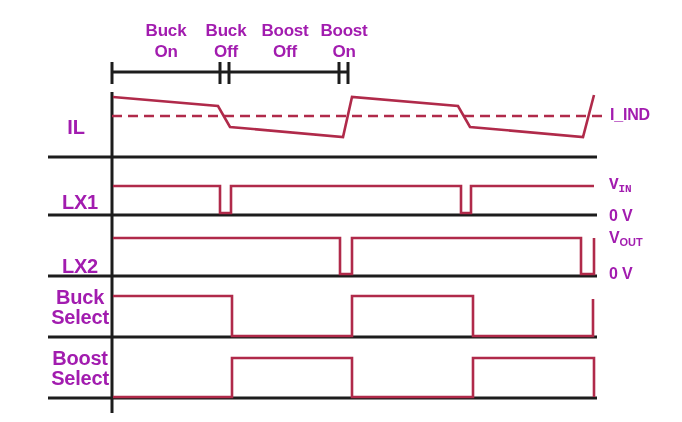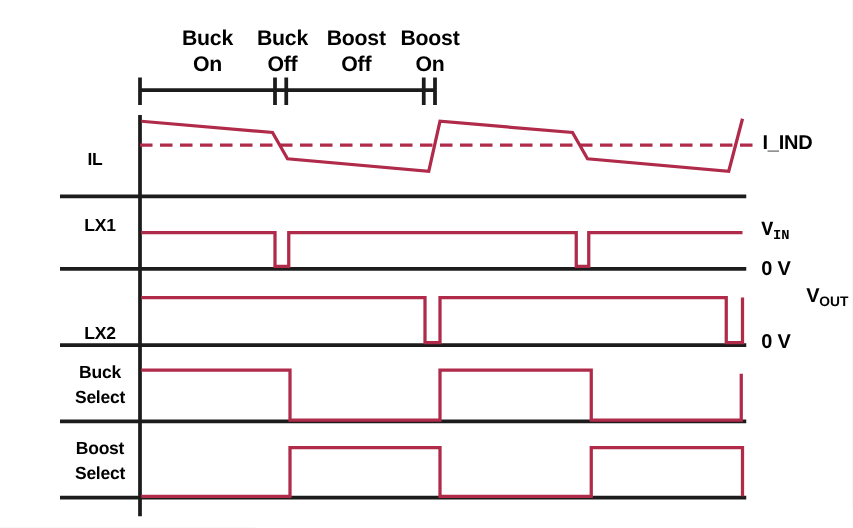--- a/index.html
+++ b/index.html
@@ -1,39 +1,39 @@
 <!DOCTYPE html>
 <html><head>
 <meta charset="utf-8">
 <style>
   html,body{margin:0;padding:0;background:#f2f2f2;}
   .stage{
     position:relative;width:682px;height:422px;background:#ffffff;
     font-family:"Liberation Sans", sans-serif;color:#111;overflow:hidden;
   }
   svg{position:absolute;left:0;top:0;}
-  .lbl{position:absolute;font-weight:bold;color:#000000;}
+  .lbl{position:absolute;font-weight:bold;color:#a21caf;}
   .phase-label{
     top:20px;transform:translateX(-50%);text-align:center;
     font-size:17px;line-height:21px;letter-spacing:-0.2px;white-space:nowrap;
   }
   .row-label{
     transform:translate(-50%,-50%);text-align:center;
-    font-size:14px;line-height:20px;letter-spacing:-0.2px;white-space:nowrap;
+    font-size:20px;line-height:20px;letter-spacing:-0.2px;white-space:nowrap;
   }
   .right-label{
     transform:translateY(-50%);font-size:16px;letter-spacing:-0.2px;white-space:nowrap;
   }
   .vsub{font-size:11px;vertical-align:-3px;letter-spacing:0;}
   
   #phase-0{left:166px;} #phase-1{left:226px;} #phase-2{left:285px;} #phase-3{left:344px;}
-  #row-0{left:76px;top:127px;} #row-1{left:80px;top:180px;} #row-2{left:80px;top:246px;margin-top:20px;}
+  #row-0{left:76px;top:127px;} #row-1{left:80px;top:202px;} #row-2{left:80px;top:246px;margin-top:20px;}
   #row-3{left:80px;top:307px;} #row-4{left:80px;top:368px;}
   #rl-iind{left:610px;top:115px;} #rl-vin{left:609px;top:185px;font-family:Liberation Mono, monospace;} #rl-vin0{left:609px;top:216px;}
-  #rl-vout{left:609px;top:238px;margin-left:36px;} #rl-vout0{left:609px;top:274px;}
+  #rl-vout{left:609px;top:238px;} #rl-vout0{left:609px;top:274px;}
 </style>
 </head>
 <body>
 
 <div class="stage">
 
   <svg id="wave-svg" width="682" height="422" viewBox="0 0 682 422">
       <line x1="48" y1="157" x2="597" y2="157" stroke="#1c1c1c" stroke-width="3"></line>
       <line x1="48" y1="215" x2="597" y2="215" stroke="#1c1c1c" stroke-width="3"></line>
       <line x1="48" y1="276" x2="597" y2="276" stroke="#1c1c1c" stroke-width="3"></line>

